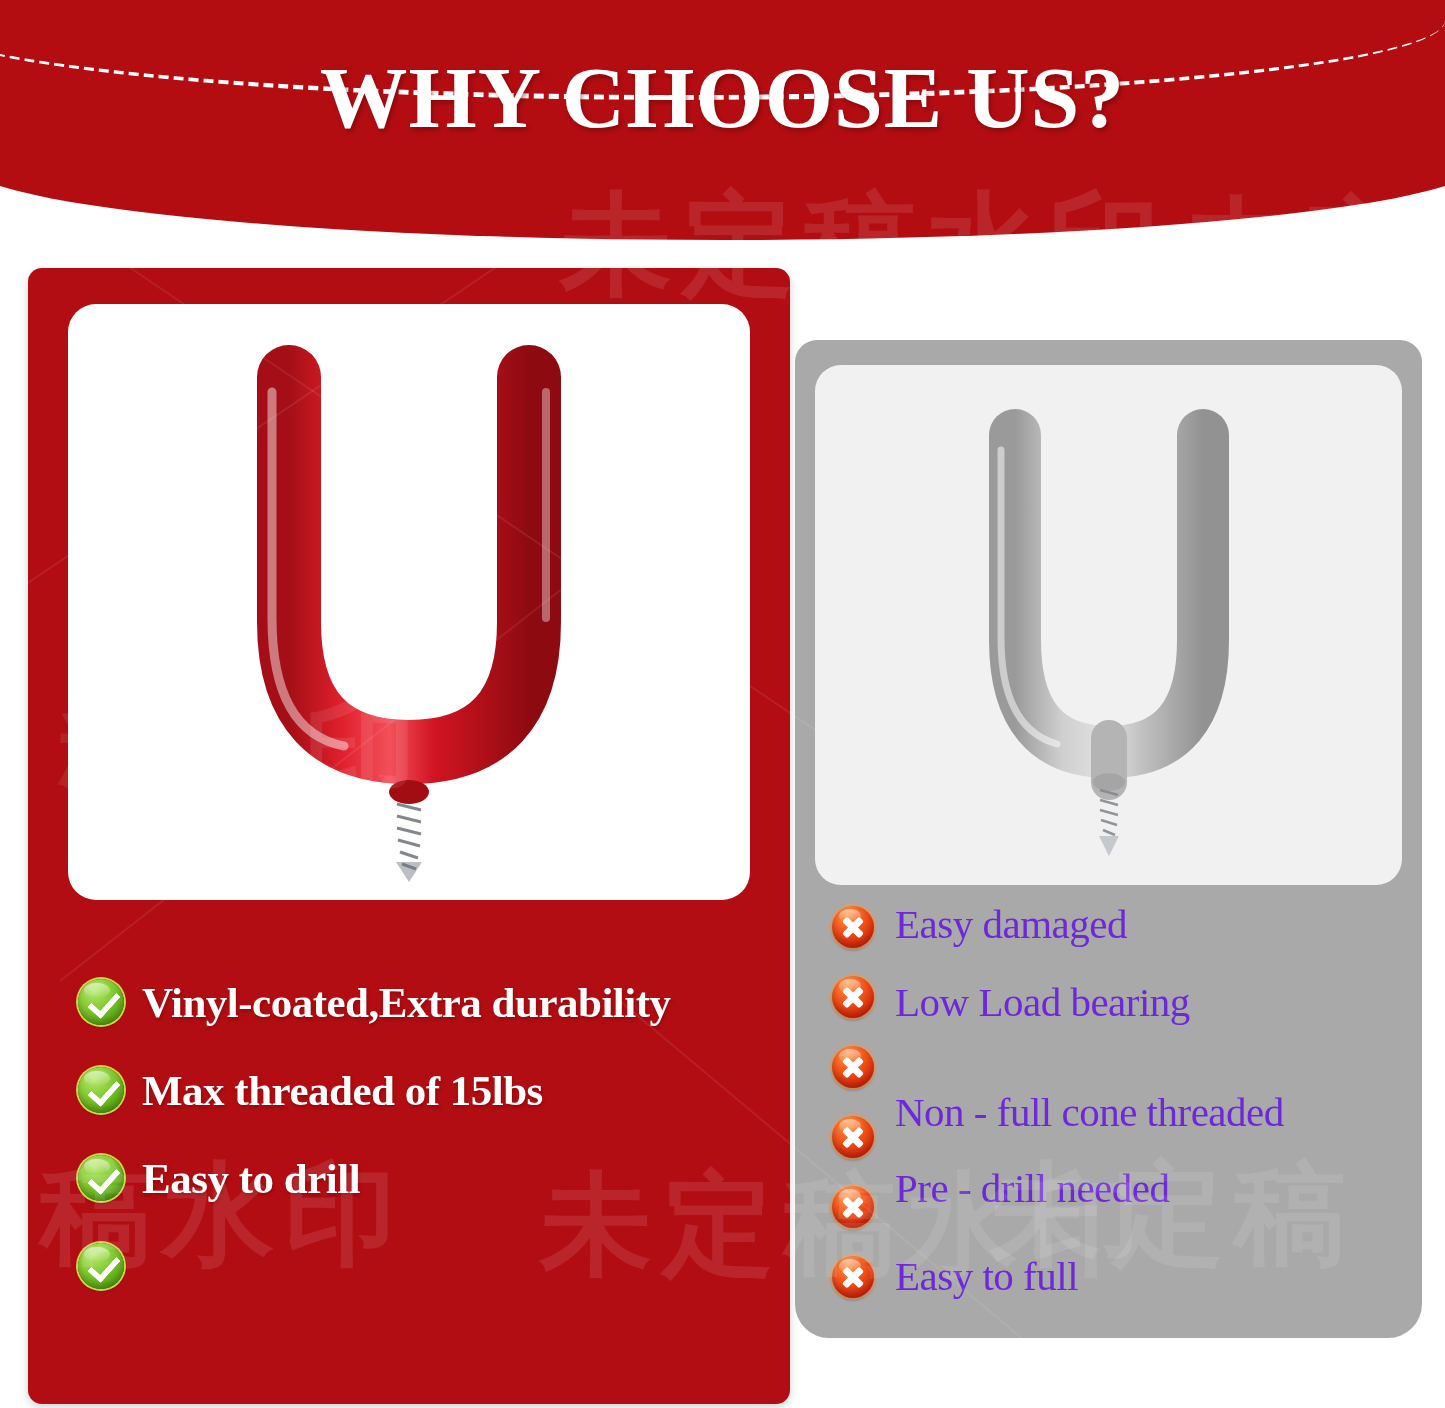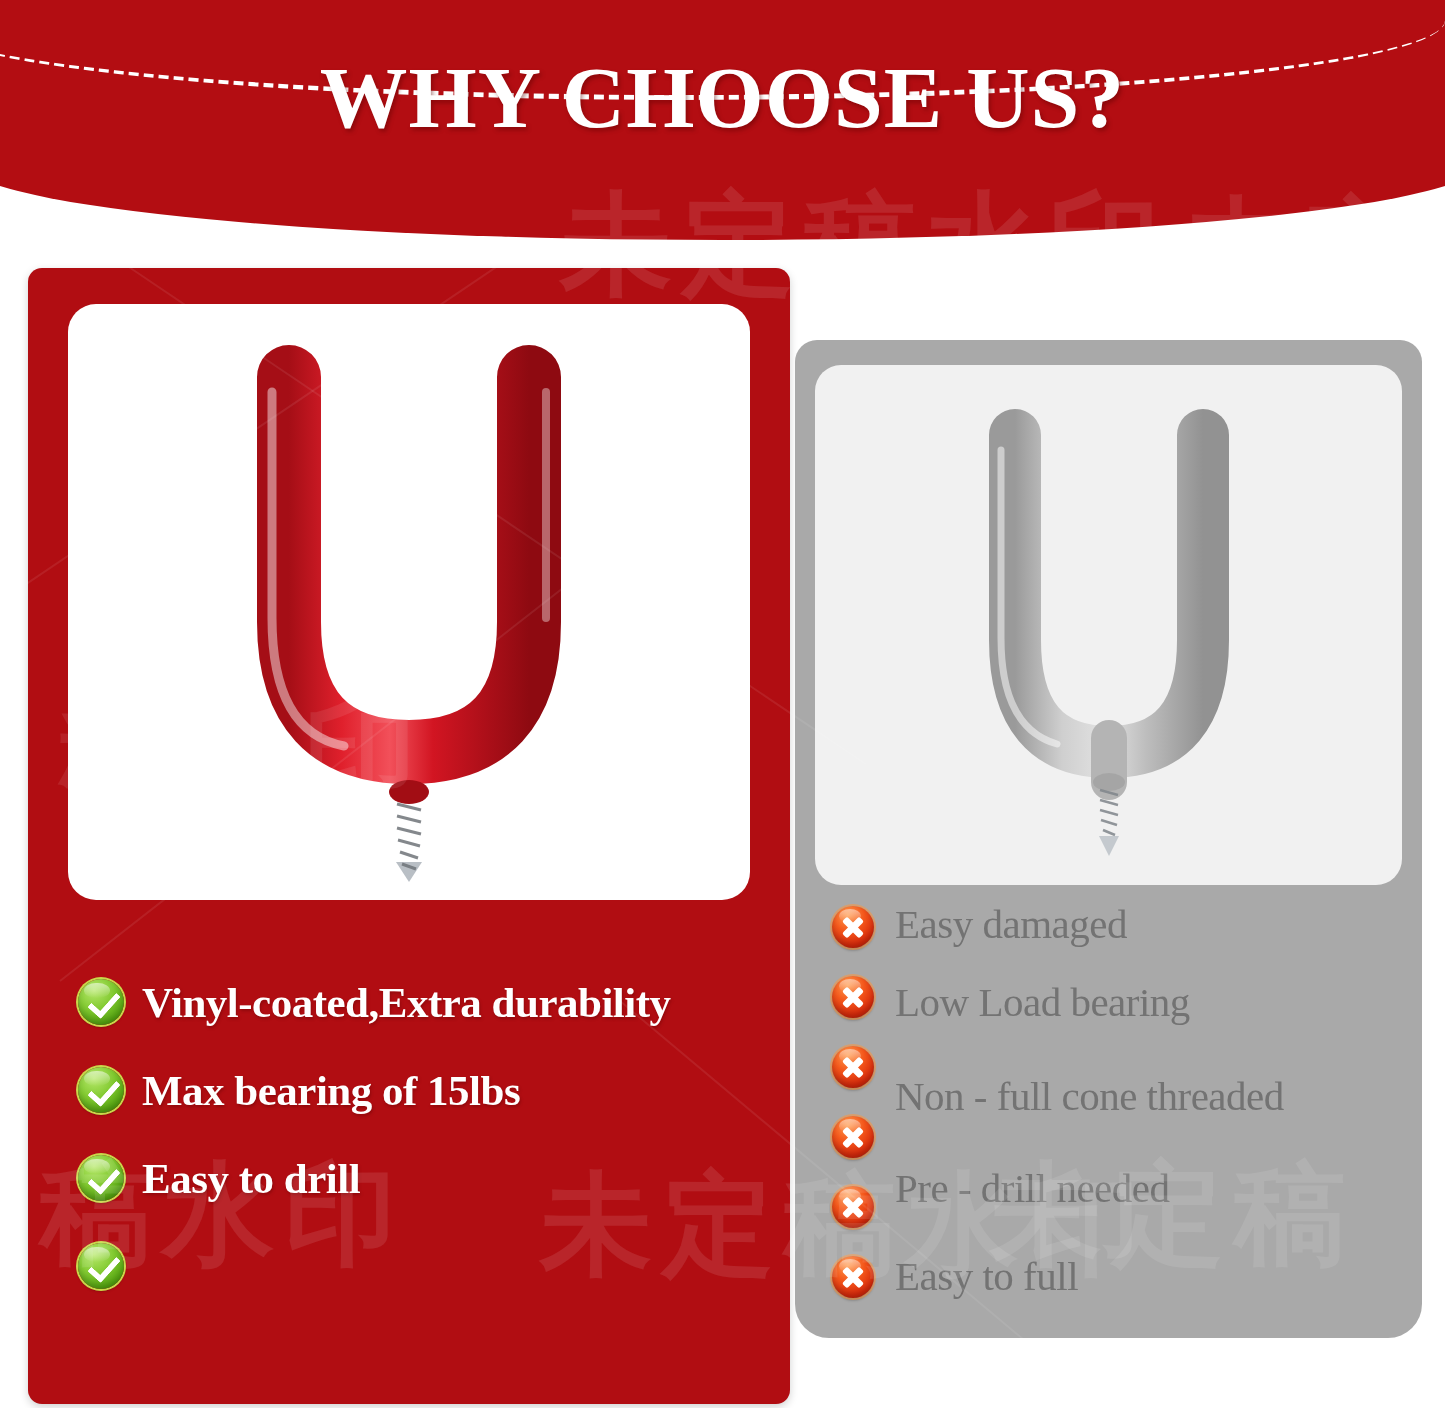--- a/index.html
+++ b/index.html
@@ -190,21 +190,21 @@
     top: 8%;
     width: 52%;
     height: 32%;
     border-radius: 50%;
     background: linear-gradient(180deg, rgba(255,255,255,0.5), rgba(255,255,255,0));
   }
 
   .labels-bad { position: absolute; left: 895px; top: 900px; }
   .label-bad {
     position: absolute;
-    color: #737373;
+    color: #6d28d9;
     font-size: 41px;
     font-weight: normal;
     letter-spacing: -0.5px;
     white-space: nowrap;
   }
 
   
   .wm-layer {
     position: absolute;
     inset: 0;
@@ -284,21 +284,21 @@
       </div>
     </div>
 
     <div class="list-good">
       <div class="row-good">
         <span class="badge-check"></span>
         <span class="txt">Vinyl-coated,Extra durability</span>
       </div>
       <div class="row-good">
         <span class="badge-check"></span>
-        <span class="txt">Max bearing of 15lbs</span>
+        <span class="txt">Max threaded of 15lbs</span>
       </div>
       <div class="row-good">
         <span class="badge-check"></span>
         <span class="txt">Easy to drill</span>
       </div>
       <div class="row-good">
         <span class="badge-check"></span>
       </div>
     </div>
   </div>
@@ -372,21 +372,21 @@
     <span class="badge-x" style="left:0; top:350px;">
         <i class="gloss"></i>
         <i class="b1"></i>
         <i class="b2"></i>
       </span>
   </div>
 
   <div class="labels-bad">
     <span class="label-bad" style="top:0;">Easy damaged</span>
     <span class="label-bad" style="top:78px;">Low Load bearing</span>
-    <span class="label-bad" style="top:172px;">Non - full cone threaded</span>
+    <span class="label-bad" style="top:188px;">Non - full cone threaded</span>
     <span class="label-bad" style="top:264px;">Pre - drill needed</span>
     <span class="label-bad" style="top:352px;">Easy to full</span>
   </div>
 
   <div class="wm-layer">
     <div class="wm-line" style="left:120px; top:260px; width:900px; transform:rotate(34deg);"></div>
     <div class="wm-line" style="left:520px; top:250px; width:1000px; transform:rotate(146deg);"></div>
     <div class="wm-line" style="left:60px; top:980px; width:800px; transform:rotate(-38deg);"></div>
     <div class="wm-line" style="left:620px; top:1000px; width:850px; transform:rotate(40deg);"></div>
     <div class="wm-text" style="left:40px; top:1140px;">稿水印</div>

